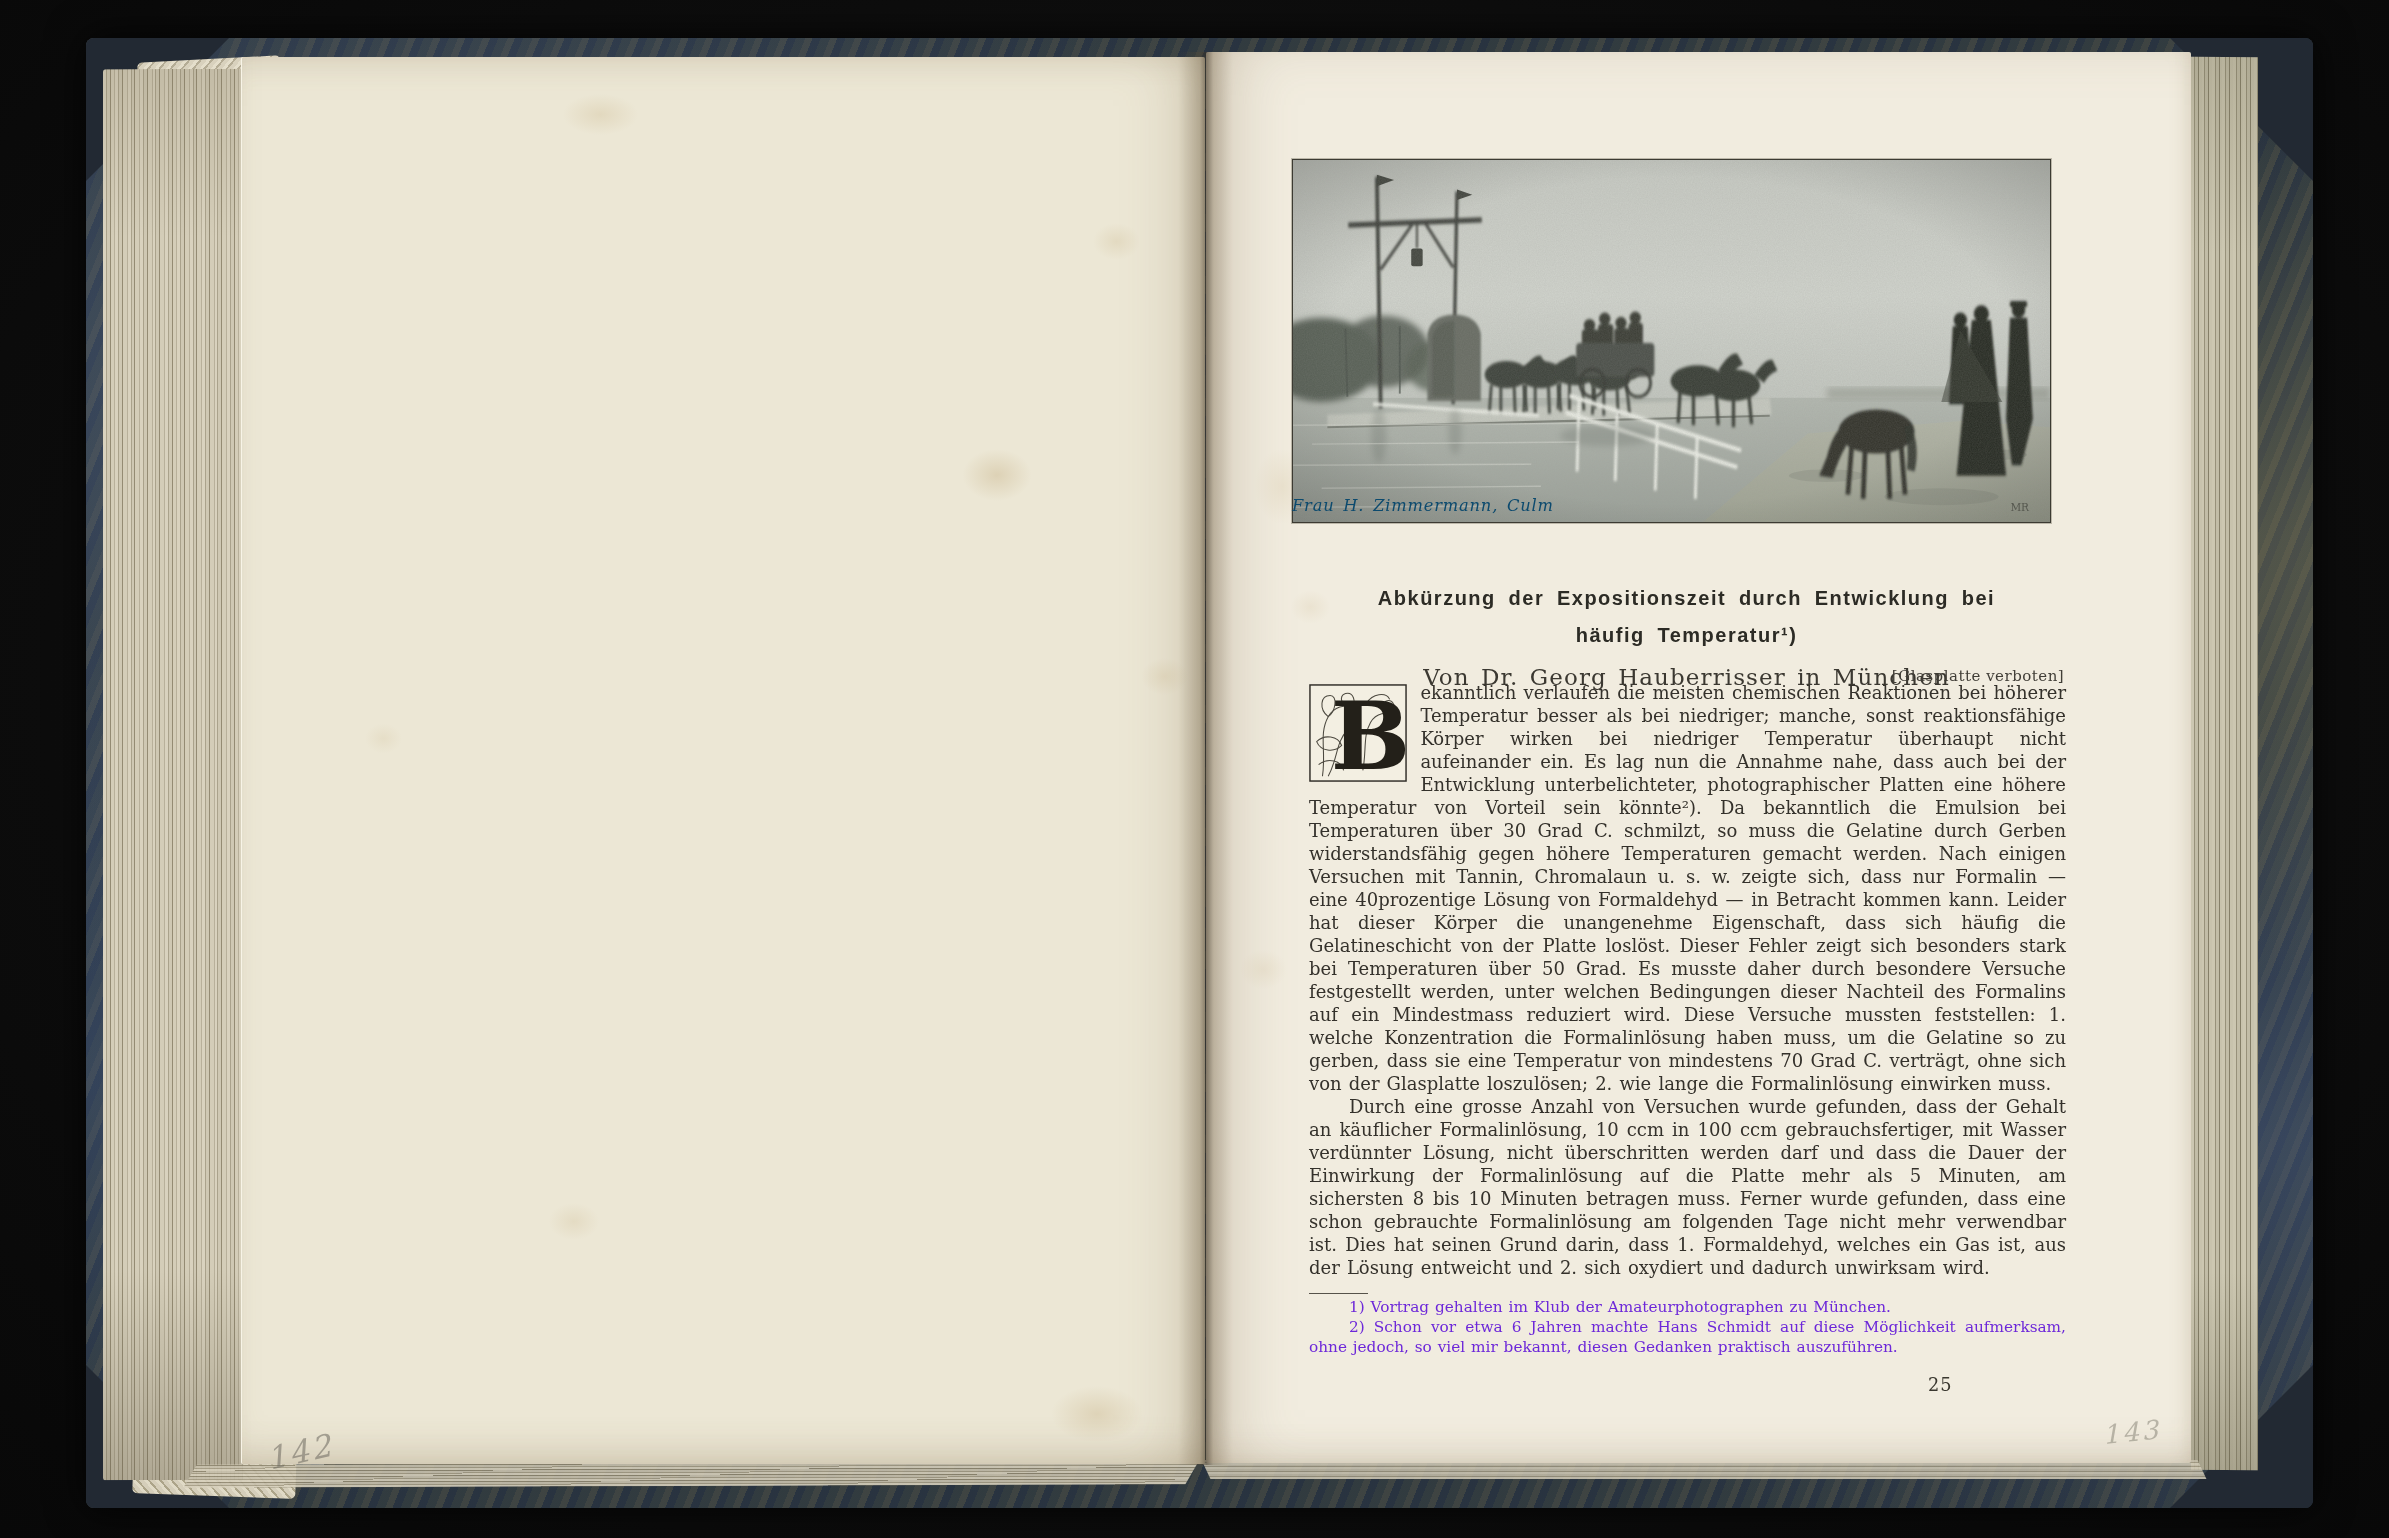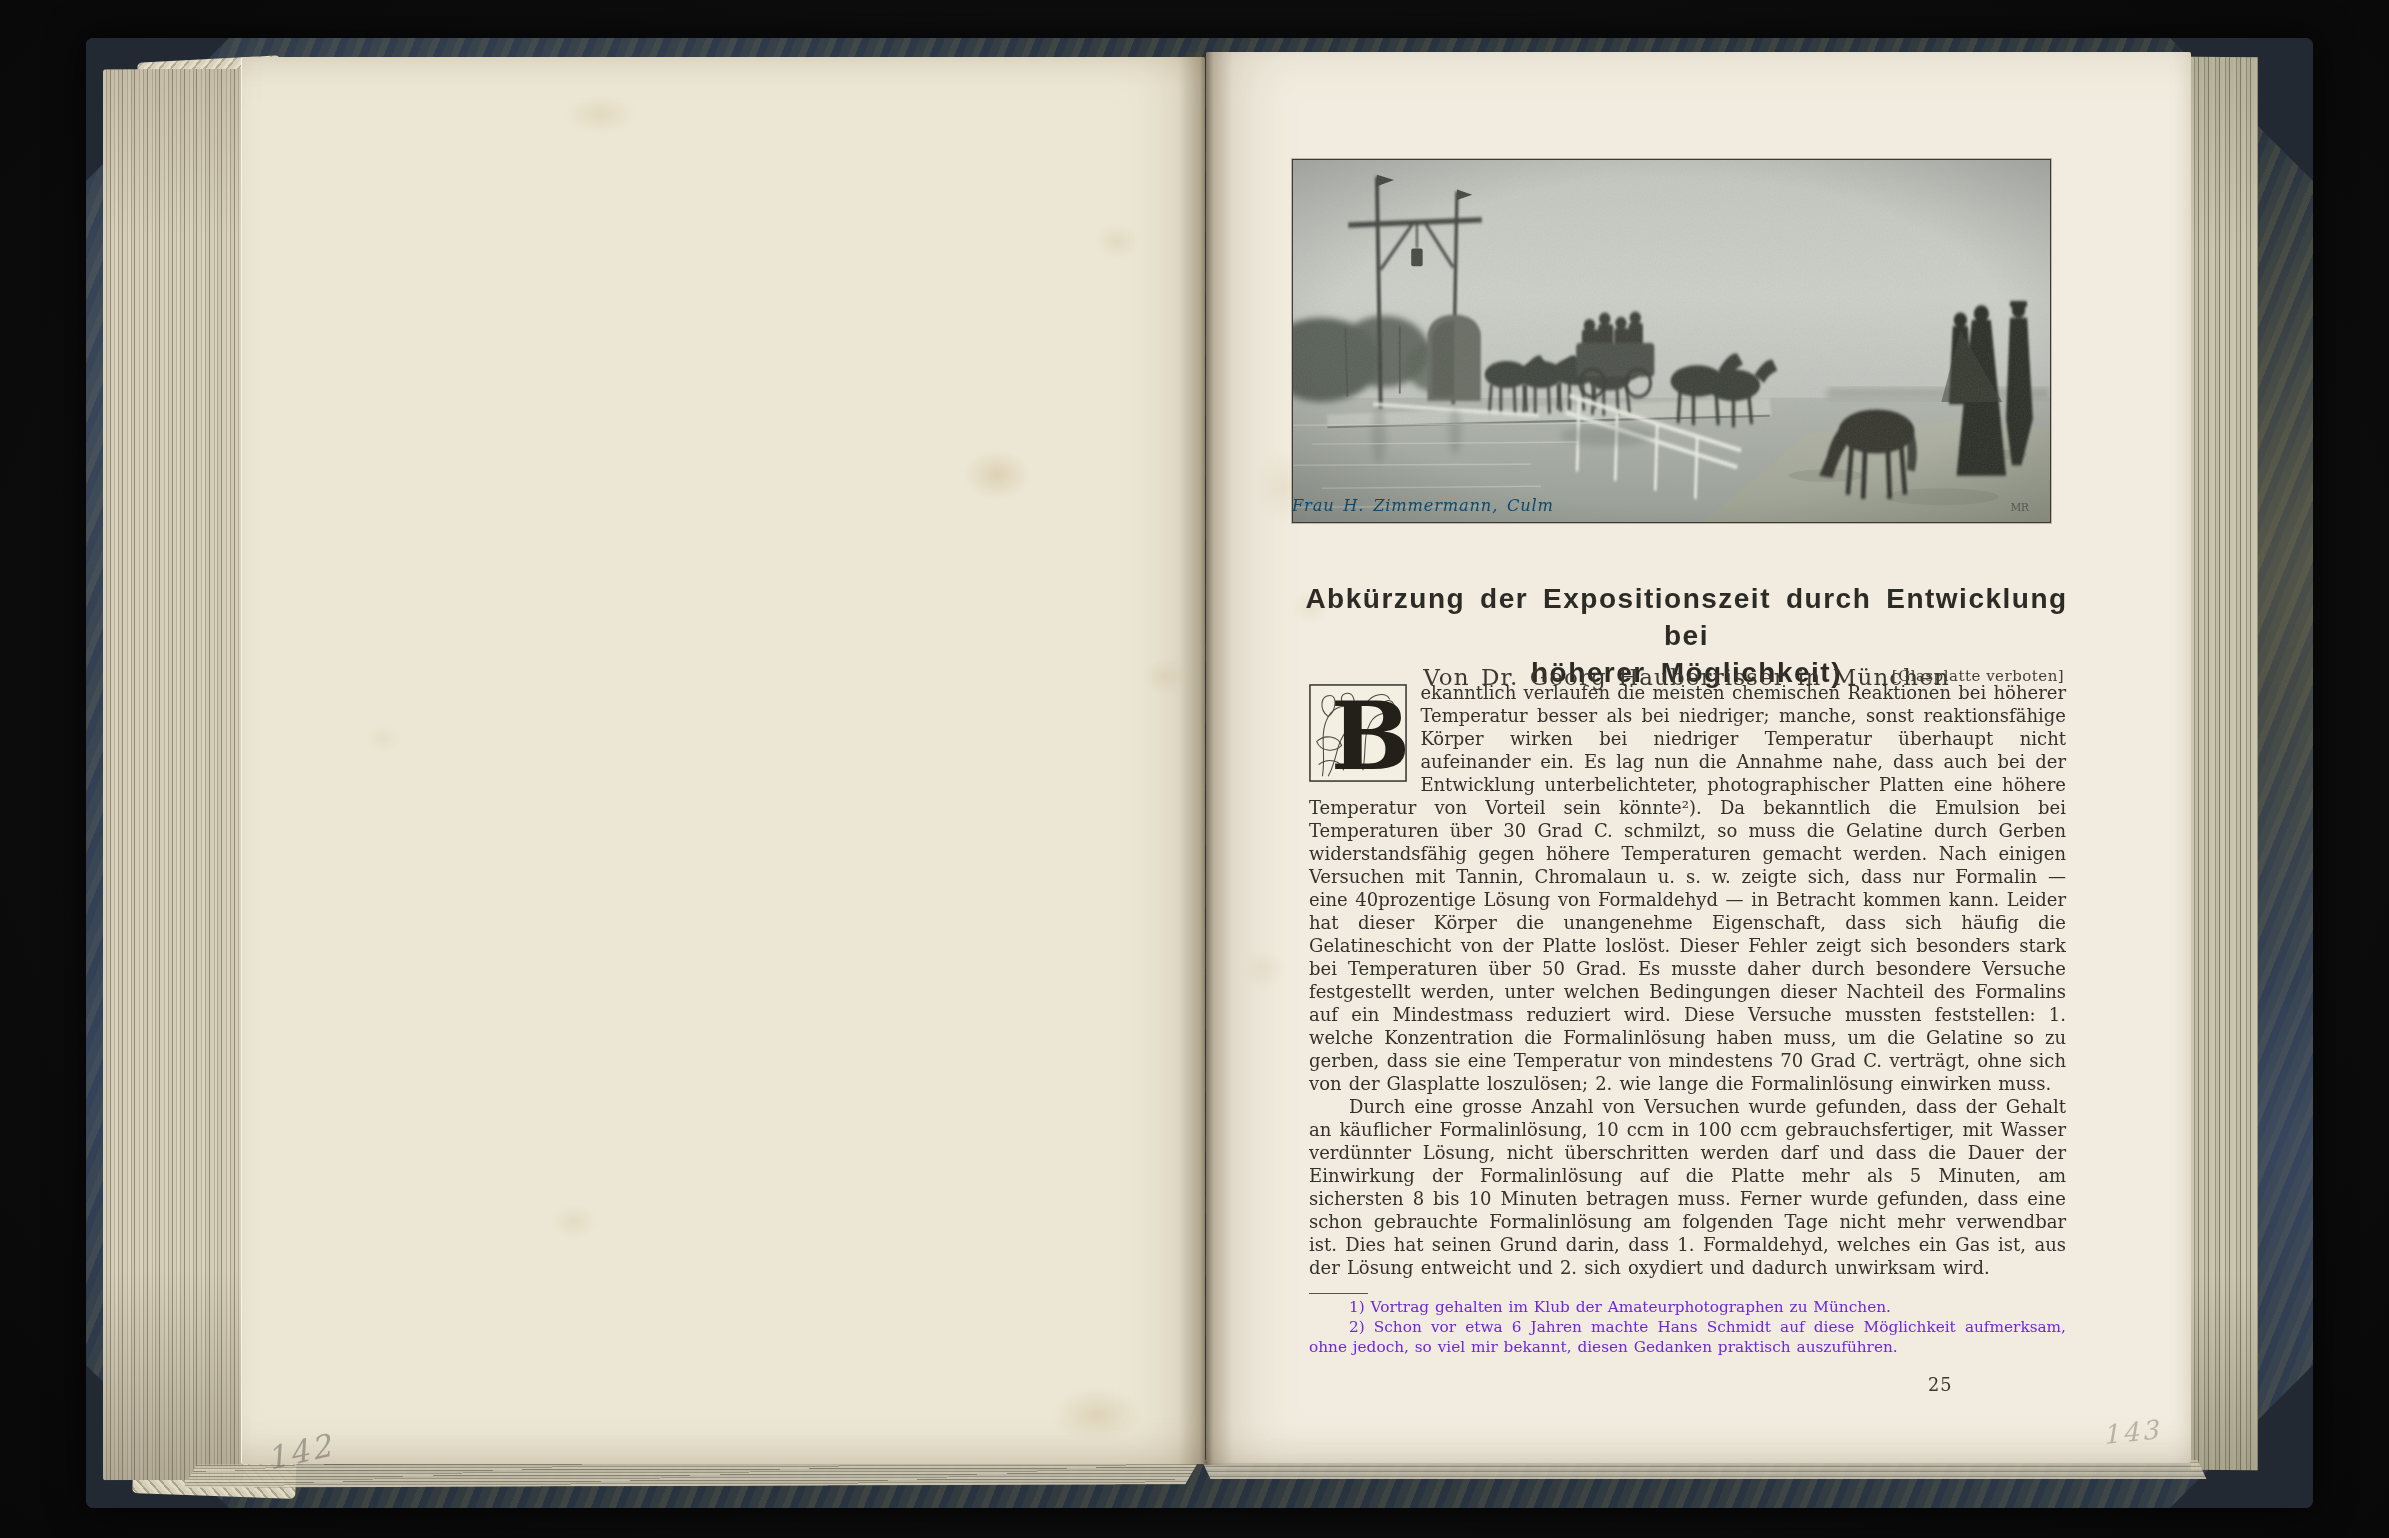--- a/index.html
+++ b/index.html
@@ -106,21 +106,21 @@
   .photo svg { display:block; width:100%; height:100%; }
   .caption {
     position:absolute; left:86px; top:444px; width:759px;
     text-align:left; padding-right:32.5px;
     font-style:italic; font-size:16.3px; letter-spacing:0.8px; word-spacing:2.9px;
     color:#0c4a6e;
   }
   .title {
     position:absolute; left:99px; top:528px; width:763px; text-align:center;
     font-family:"Liberation Sans", sans-serif; font-weight:700;
-    font-size:28px; line-height:37px; letter-spacing:1.5px; word-spacing:5.7px;
+    font-size:20px; line-height:37px; letter-spacing:1.5px; word-spacing:5.7px;
     color:#2c2b25;
   }
   .byline-row { position:absolute; left:99px; top:612px; width:763px; height:25px; }
   .byline {
     text-align:center; font-size:23px; letter-spacing:1.1px; word-spacing:2.9px; color:#3b3831;
   }
   .notice {
     position:absolute; right:3.8px; top:2.9px; font-size:15px; letter-spacing:0.5px; color:#413e37;
   }
   .content { position:absolute; left:103px; top:629px; width:757px; }
@@ -329,21 +329,21 @@
         <rect width="794" height="344" fill="url(#gVig)"></rect>
         <rect width="794" height="344" filter="url(#fGrain)" opacity="0.45"></rect>
         <text x="772" y="334" text-anchor="end" font-size="11" fill="#4b4d45" opacity="0.85">MR</text>
       </svg>
     </figure>
 
     <div class="caption">Frau H. Zimmermann, Culm</div>
 
     <h1 class="title">
       <div>Abkürzung der Expositionszeit durch Entwicklung bei</div>
-      <div>höherer Möglichkeit)</div>
+      <div>häufig Temperatur¹)</div>
     </h1>
 
     <div class="byline-row">
       <div class="byline">Von Dr. Georg Hauberrisser in München</div>
       <div class="notice">[Glasplatte verboten]</div>
     </div>
 
     <div class="content">
       <div class="article">
         <div class="dropcap">

